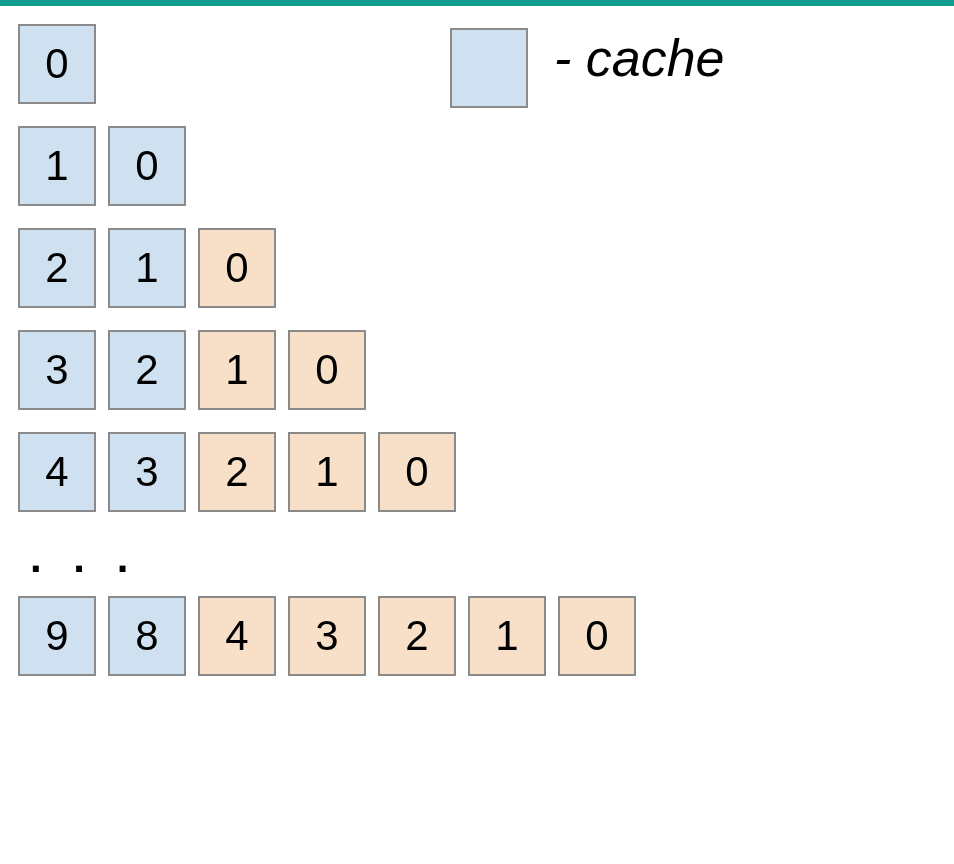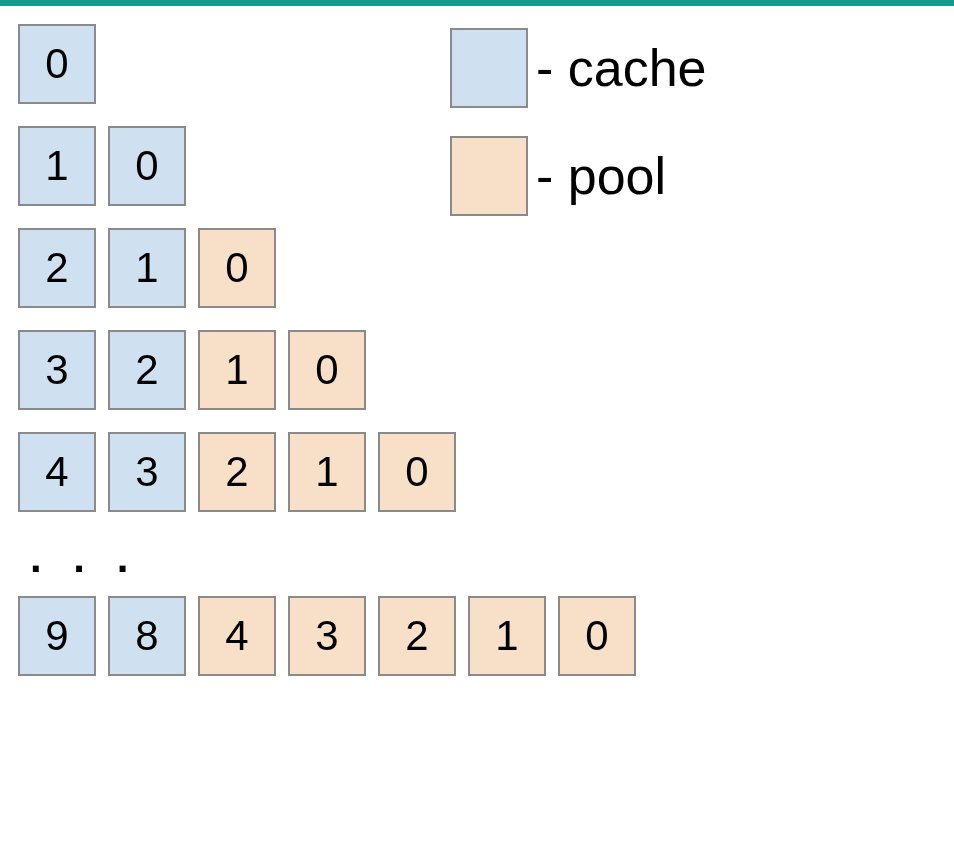--- a/index.html
+++ b/index.html
@@ -51,22 +51,22 @@
   .legend {
     position: absolute;
     top: 22px;
     left: 450px;
     display: flex;
     flex-direction: column;
     gap: 28px;
   }
   .legend-row {
     display: flex;
-    align-items: center;
-    gap: 8px;
+    gap: 26px;
+    font-style: italic;
   }
   .legend-text {
     font-size: 52px;
     color: #000;
     white-space: nowrap;
   }
 </style>
 </head>
 <body>
 
@@ -114,19 +114,15 @@
     <div class="cell pool">2</div>
     <div class="cell pool">1</div>
     <div class="cell pool">0</div>
   </div>
 
   <div class="legend">
     <div class="legend-row">
       <div class="cell cache"></div>
       <div class="legend-text">- cache</div>
     </div>
-    <div class="legend-row">
-      <div class="cell pool"></div>
-      <div class="legend-text">- pool</div>
-    </div>
   </div>
 
 </div>
 
 </body></html>

